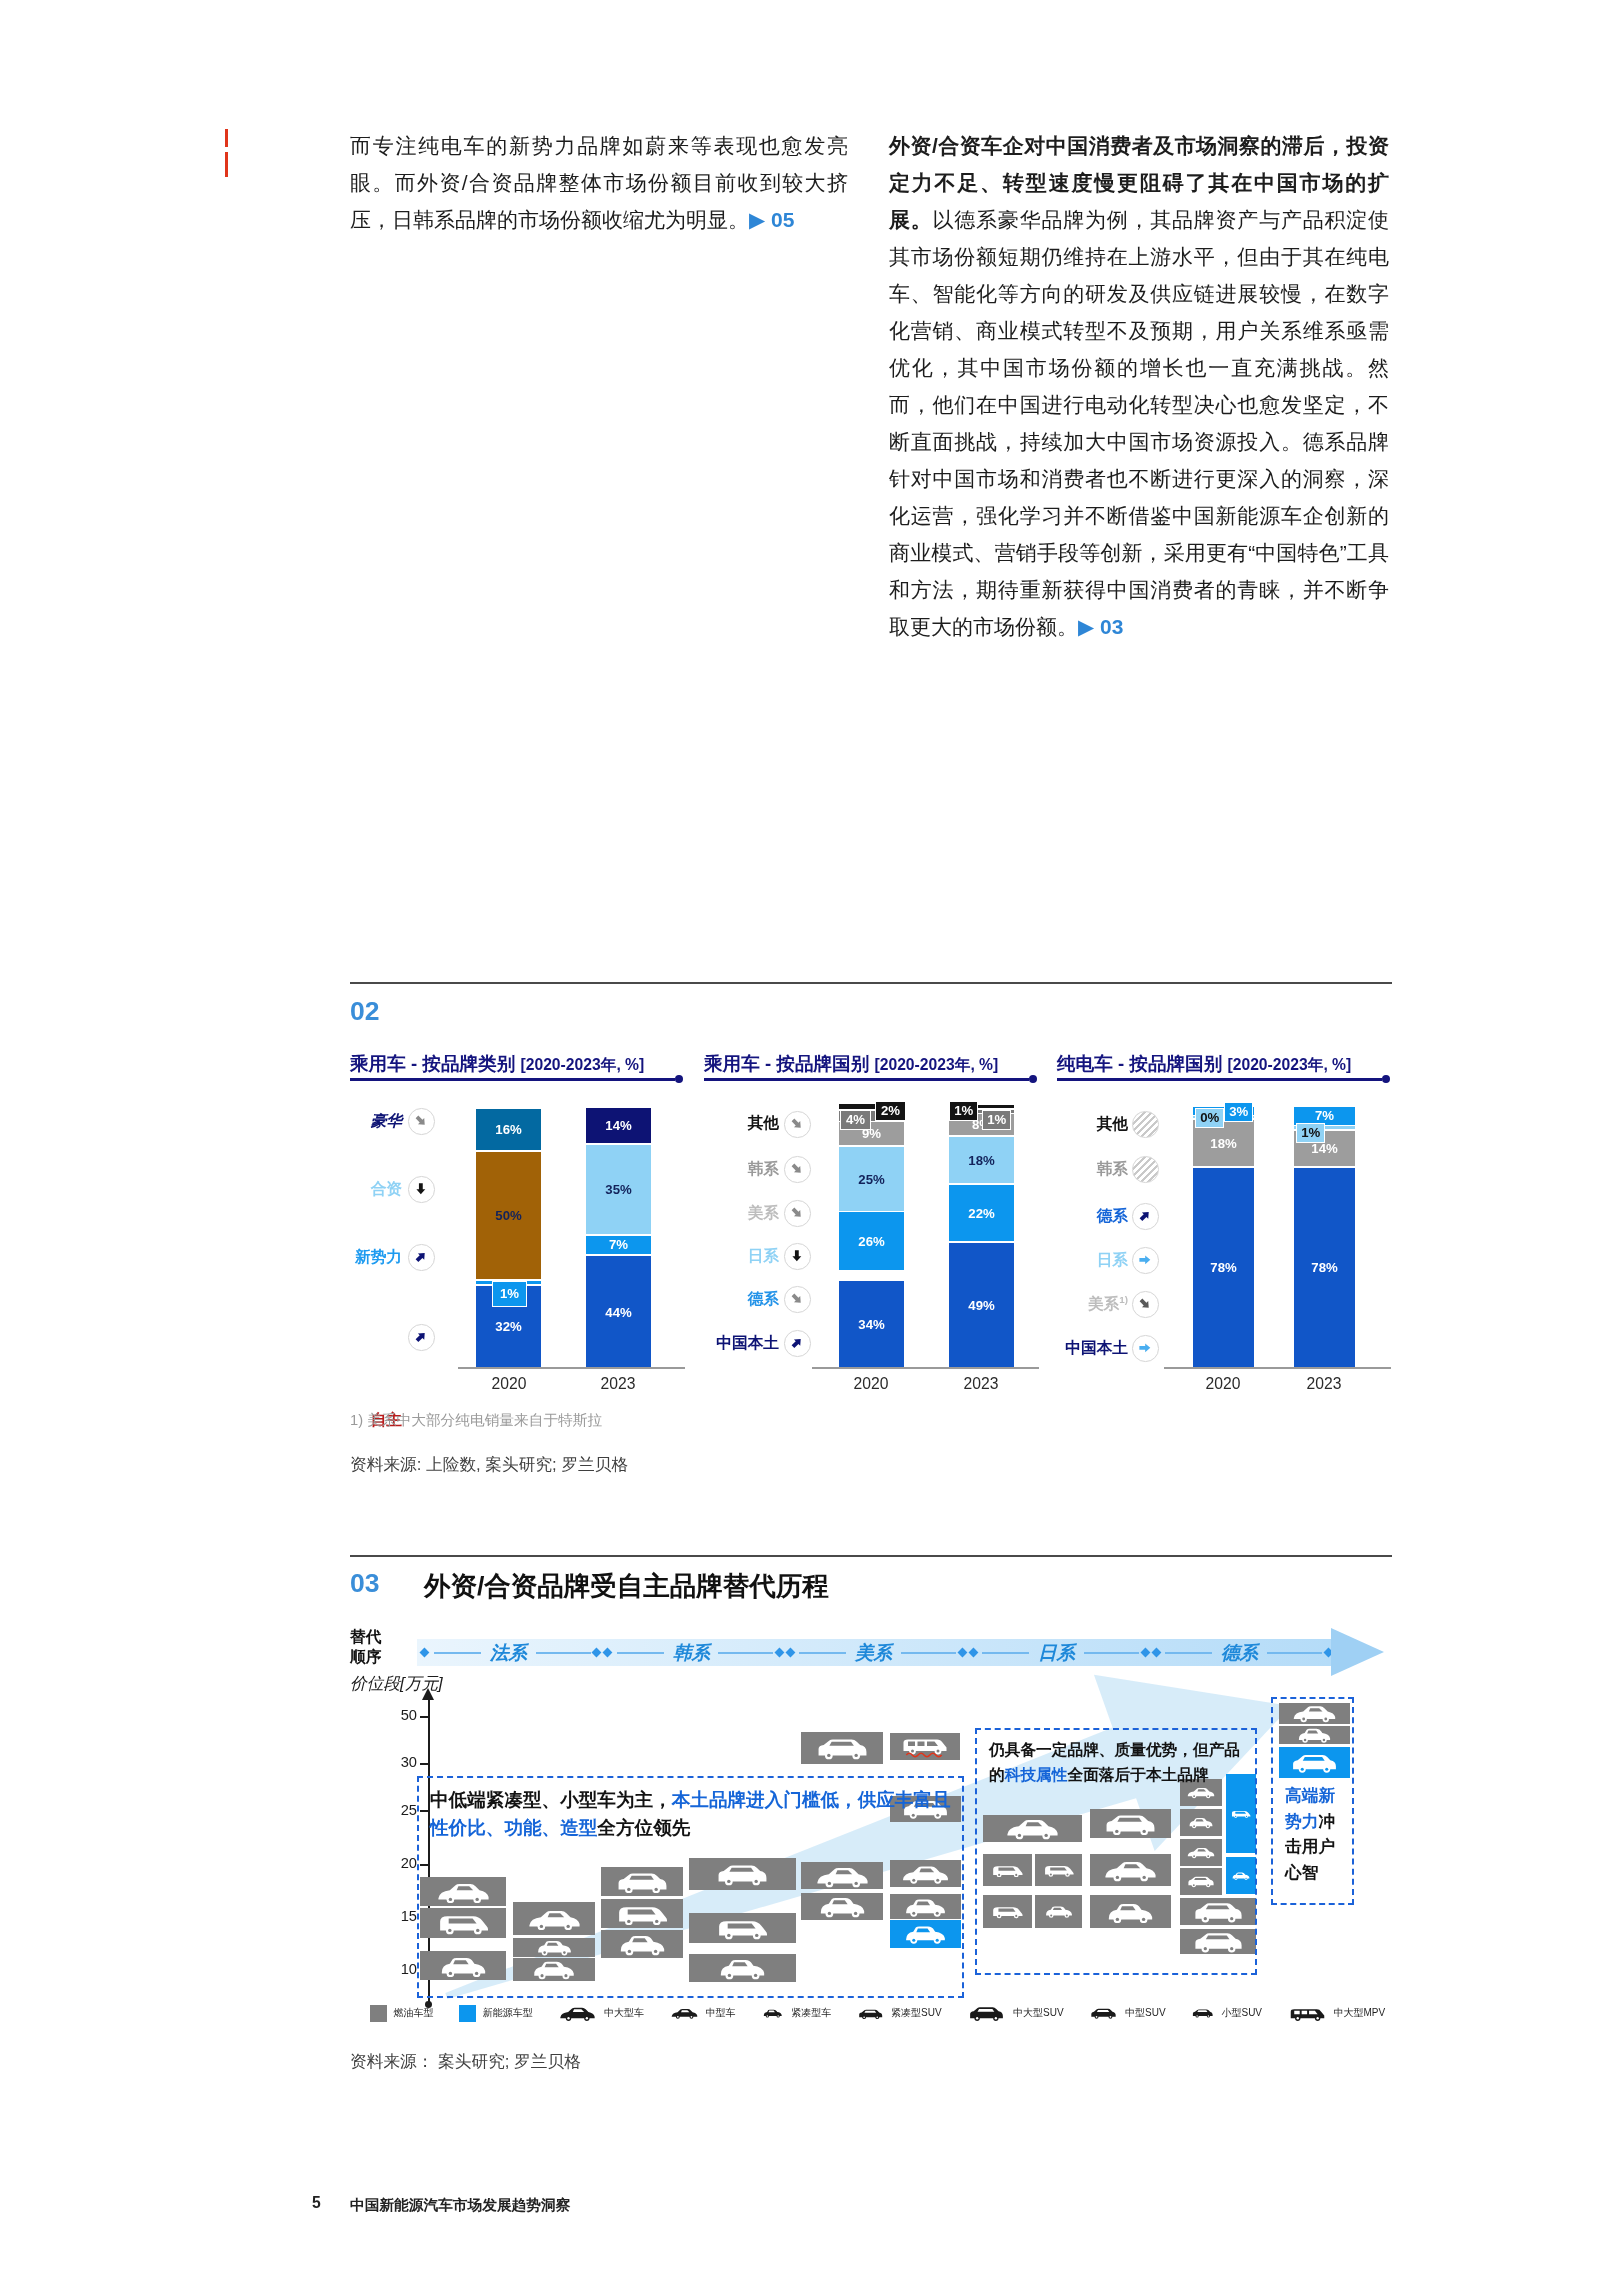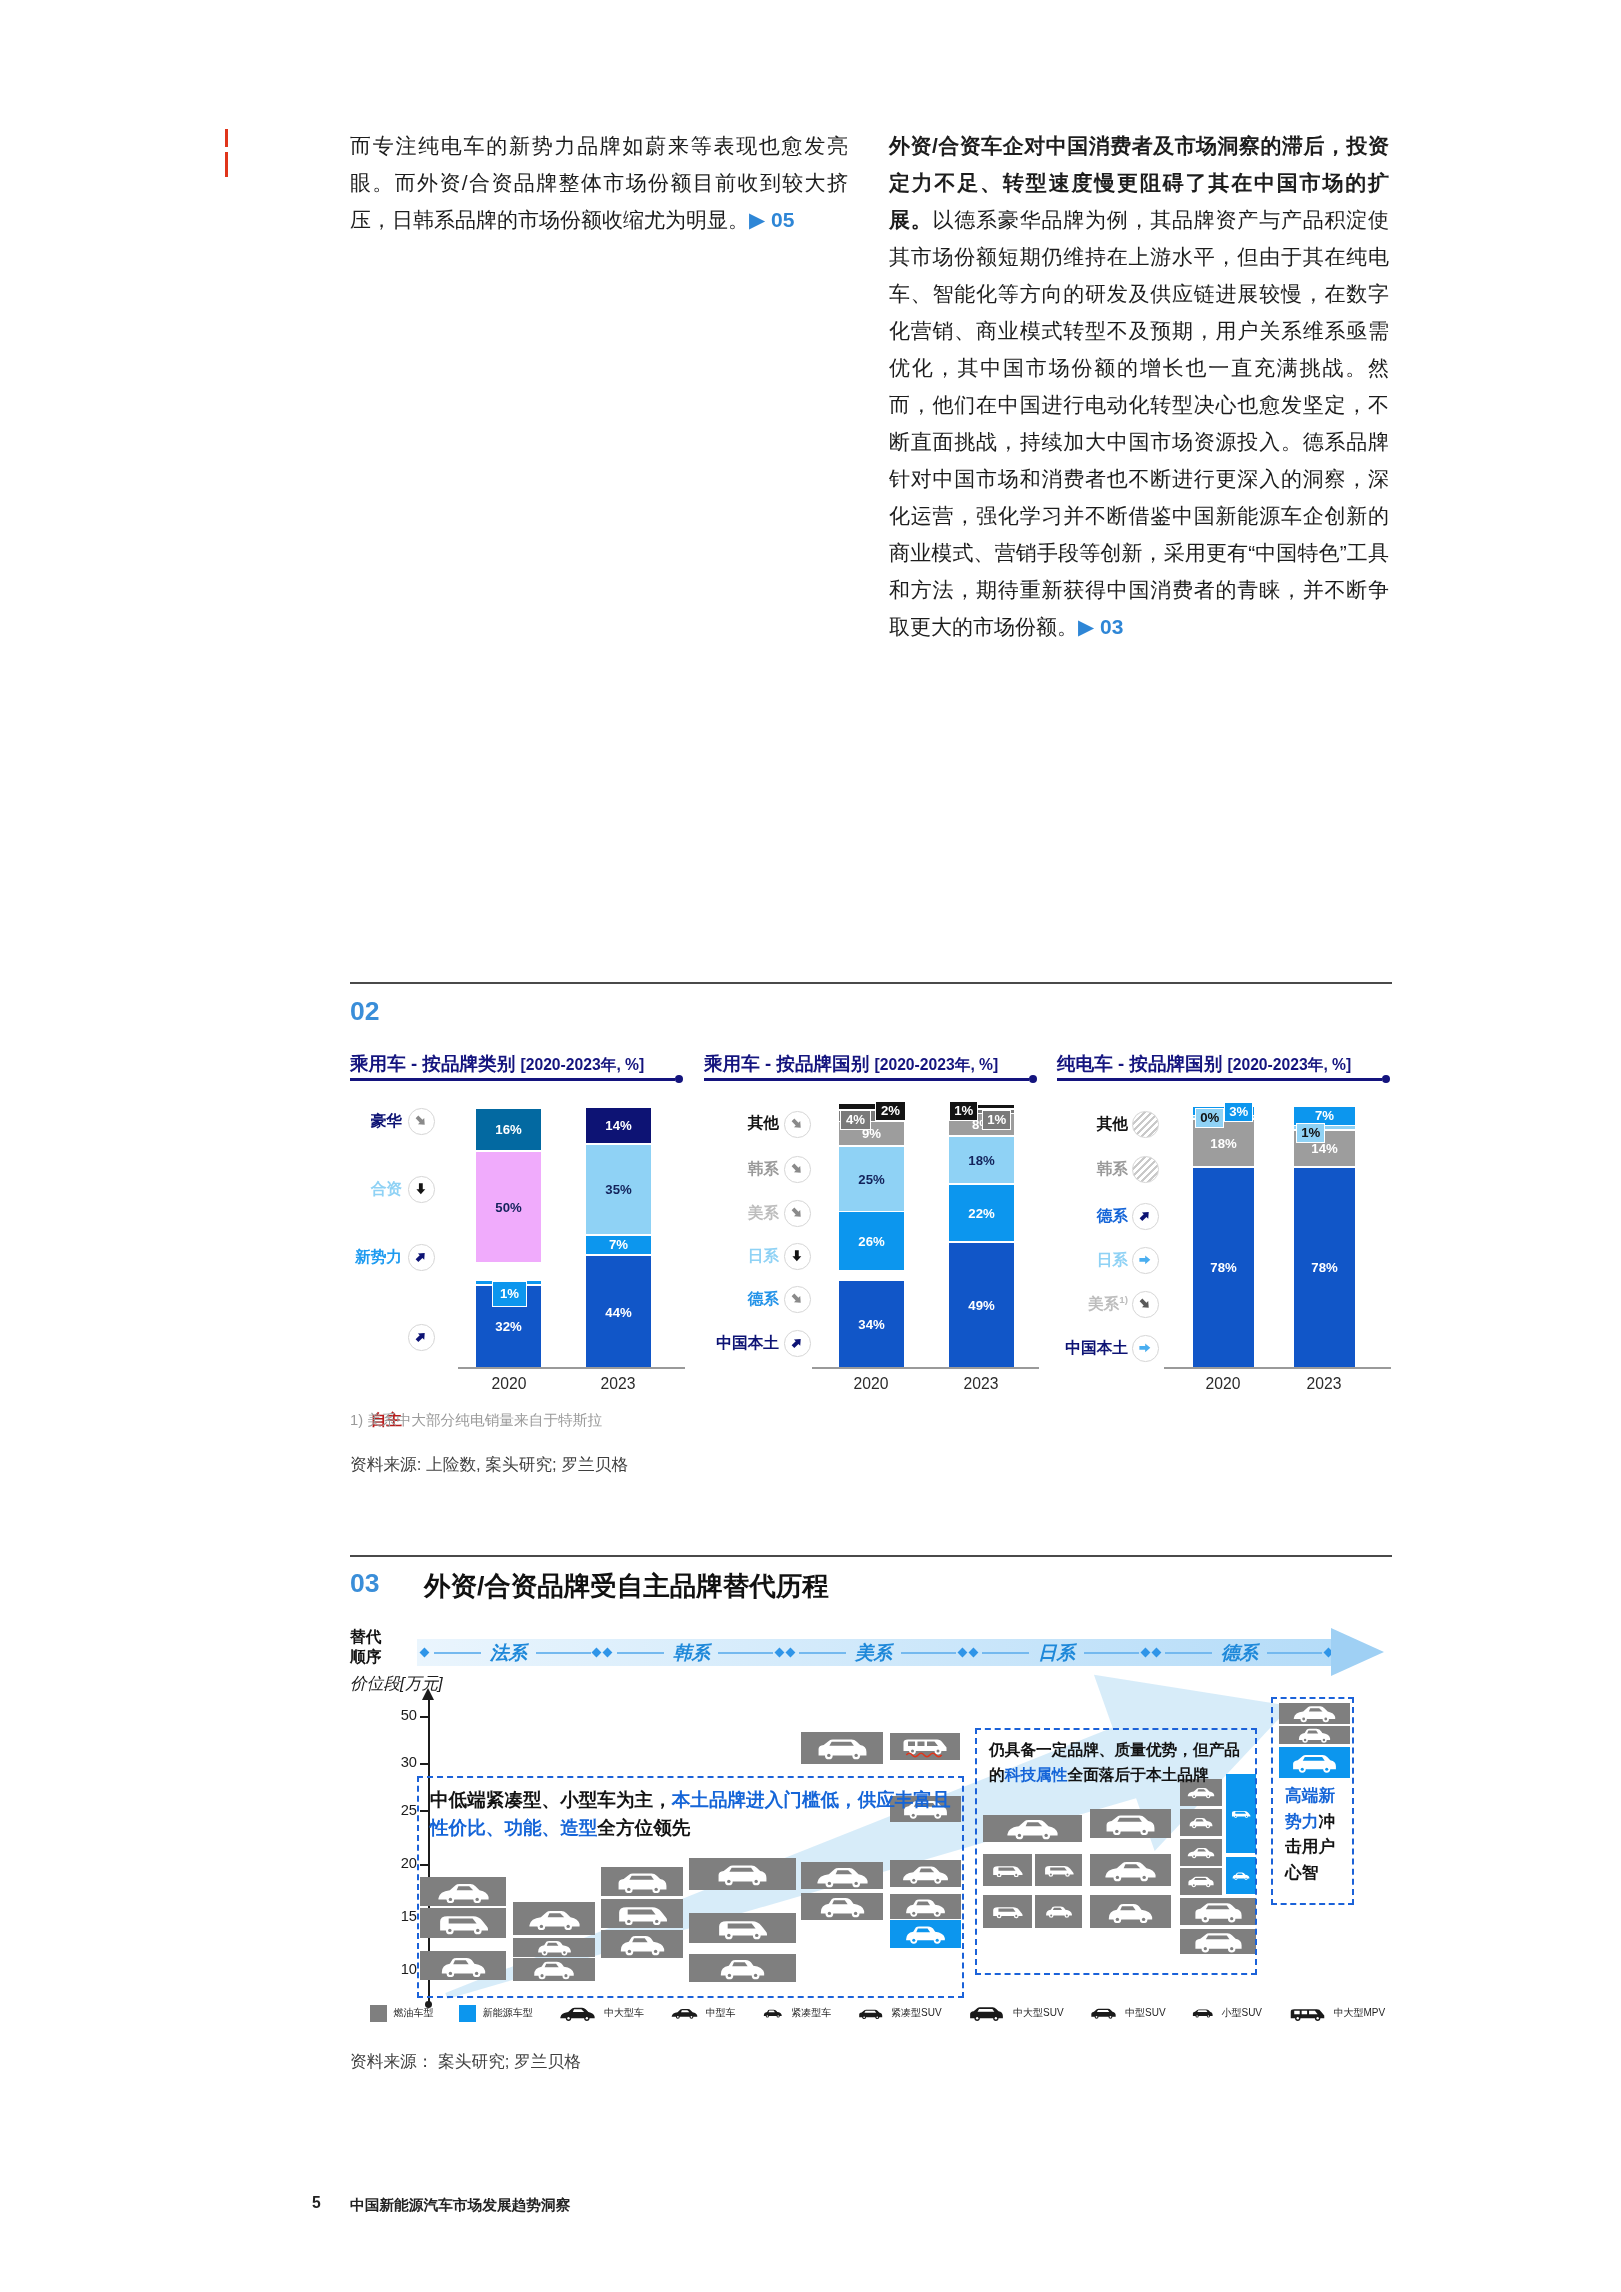--- a/index.html
+++ b/index.html
@@ -64,21 +64,21 @@
   <div id="col-right" class="col" style="left:889px;top:127px;width:500px;">
       <p><span class="b">外资/合资车企对中国消费者及市场洞察的滞后，投资定力不足、转型速度慢更阻碍了其在中国市场的扩展。</span><span>以德系豪华品牌为例，其品牌资产与产品积淀使其市场份额短期仍维持在上游水平，但由于其在纯电车、智能化等方向的研发及供应链进展较慢，在数字化营销、商业模式转型不及预期，用户关系维系亟需优化，其中国市场份额的增长也一直充满挑战。然而，他们在中国进行电动化转型决心也愈发坚定，不断直面挑战，持续加大中国市场资源投入。德系品牌针对中国市场和消费者也不断进行更深入的洞察，深化运营，强化学习并不断借鉴中国新能源车企创新的商业模式、营销手段等创新，采用更有“中国特色”工具和方法，期待重新获得中国消费者的青睐，并不断争取更大的市场份额。</span><span class="marker">▶ 03</span></p>
     </div>
 
   <div class="divider" style="left:350px;top:982px;width:1042px;"></div>
   <div class="ex-num" style="left:350px;top:996px;">02</div>
   <div id="exhibit02">
       <div class="subtitle" style="left: 350px; top: 1051px;"><span>乘用车 - 按品牌类别 </span><span class="bracket">[2020-2023年, %]</span></div>
       <div class="sub-underline" style="left: 350px; top: 1078px; width: 325px;"></div>
       <div class="sub-dot" style="left: 675px; top: 1075px;"></div>
-      <div class="leg-label" style="left: 350px; top: 1111px; width: 52px; text-align: right; color: rgb(13, 19, 116);">豪华</div>
+      <div class="leg-label" style="left: 350px; top: 1111px; width: 52px; text-align: right; color: rgb(13, 19, 116); font-style: italic;">豪华</div>
       <div class="trend-circle" style="left: 408px; top: 1108px;">
         <div style="transform: rotate(45deg); display: flex;">
           <svg viewBox="0 0 20 20" width="13.7" height="13.7">
             <path d="M2 7.2 H10.5 V3.5 L18 10 L10.5 16.5 V12.8 H2 Z" fill="#8a8a8a"></path>
           </svg>
         </div>
       </div>
       <div class="leg-label" style="left: 350px; top: 1179px; width: 52px; text-align: right; color: rgb(143, 210, 245);">合资</div>
       <div class="trend-circle" style="left: 408px; top: 1176px;">
         <div style="transform: rotate(90deg); display: flex;">
@@ -97,21 +97,21 @@
       </div>
       <div class="leg-label" style="left: 350px; top: 1378px; width: 52px; text-align: right; color: #b91c1c; margin-top: 32px;">自主</div>
       <div class="trend-circle" style="left: 408px; top: 1324px;">
         <div style="transform: rotate(-45deg); display: flex;">
           <svg viewBox="0 0 20 20" width="13.7" height="13.7">
             <path d="M2 7.2 H10.5 V3.5 L18 10 L10.5 16.5 V12.8 H2 Z" fill="#0d1374"></path>
           </svg>
         </div>
       </div>
       <div class="seg" style="left: 476px; top: 1109px; width: 65px; height: 41px; background: #0369a1; color: rgb(255, 255, 255);">16%</div>
-      <div class="seg" style="left: 476px; top: 1152px; width: 65px; height: 110px; background: #f0abfc; color: rgb(19, 35, 91);">50%</div>
+      <div class="seg" style="left: 476px; top: 1152px; width: 65px; height: 127px; background: #a16207; color: rgb(19, 35, 91);">50%</div>
       <div class="seg" style="left: 476px; top: 1281px; width: 65px; height: 2.9px; background: rgb(12, 150, 238); color: rgb(255, 255, 255);"></div>
       <div class="seg" style="left: 476px; top: 1286px; width: 65px; height: 81px; background: rgb(17, 86, 200); color: rgb(255, 255, 255);">32%</div>
       <div class="cat-label" style="left: 465px; top: 1375px; width: 88px;">2020</div>
       <div class="seg" style="left: 586px; top: 1108px; width: 65px; height: 35px; background: rgb(13, 19, 116); color: rgb(255, 255, 255);">14%</div>
       <div class="seg" style="left: 586px; top: 1145px; width: 65px; height: 89px; background: rgb(143, 210, 245); color: rgb(19, 35, 91);">35%</div>
       <div class="seg" style="left: 586px; top: 1236px; width: 65px; height: 17.6px; background: rgb(12, 150, 238); color: rgb(255, 255, 255);">7%</div>
       <div class="seg" style="left: 586px; top: 1256px; width: 65px; height: 112px; background: rgb(17, 86, 200); color: rgb(255, 255, 255);">44%</div>
       <div class="cat-label" style="left: 574px; top: 1375px; width: 88px;">2023</div>
       <div class="axis" style="left: 458px; top: 1367px; width: 227px;"></div>
       <div class="callout" style="left: 492px; top: 1281px; width: 33px; height: 23.5px; background: rgb(12, 150, 238); color: rgb(255, 255, 255);">1%</div>

